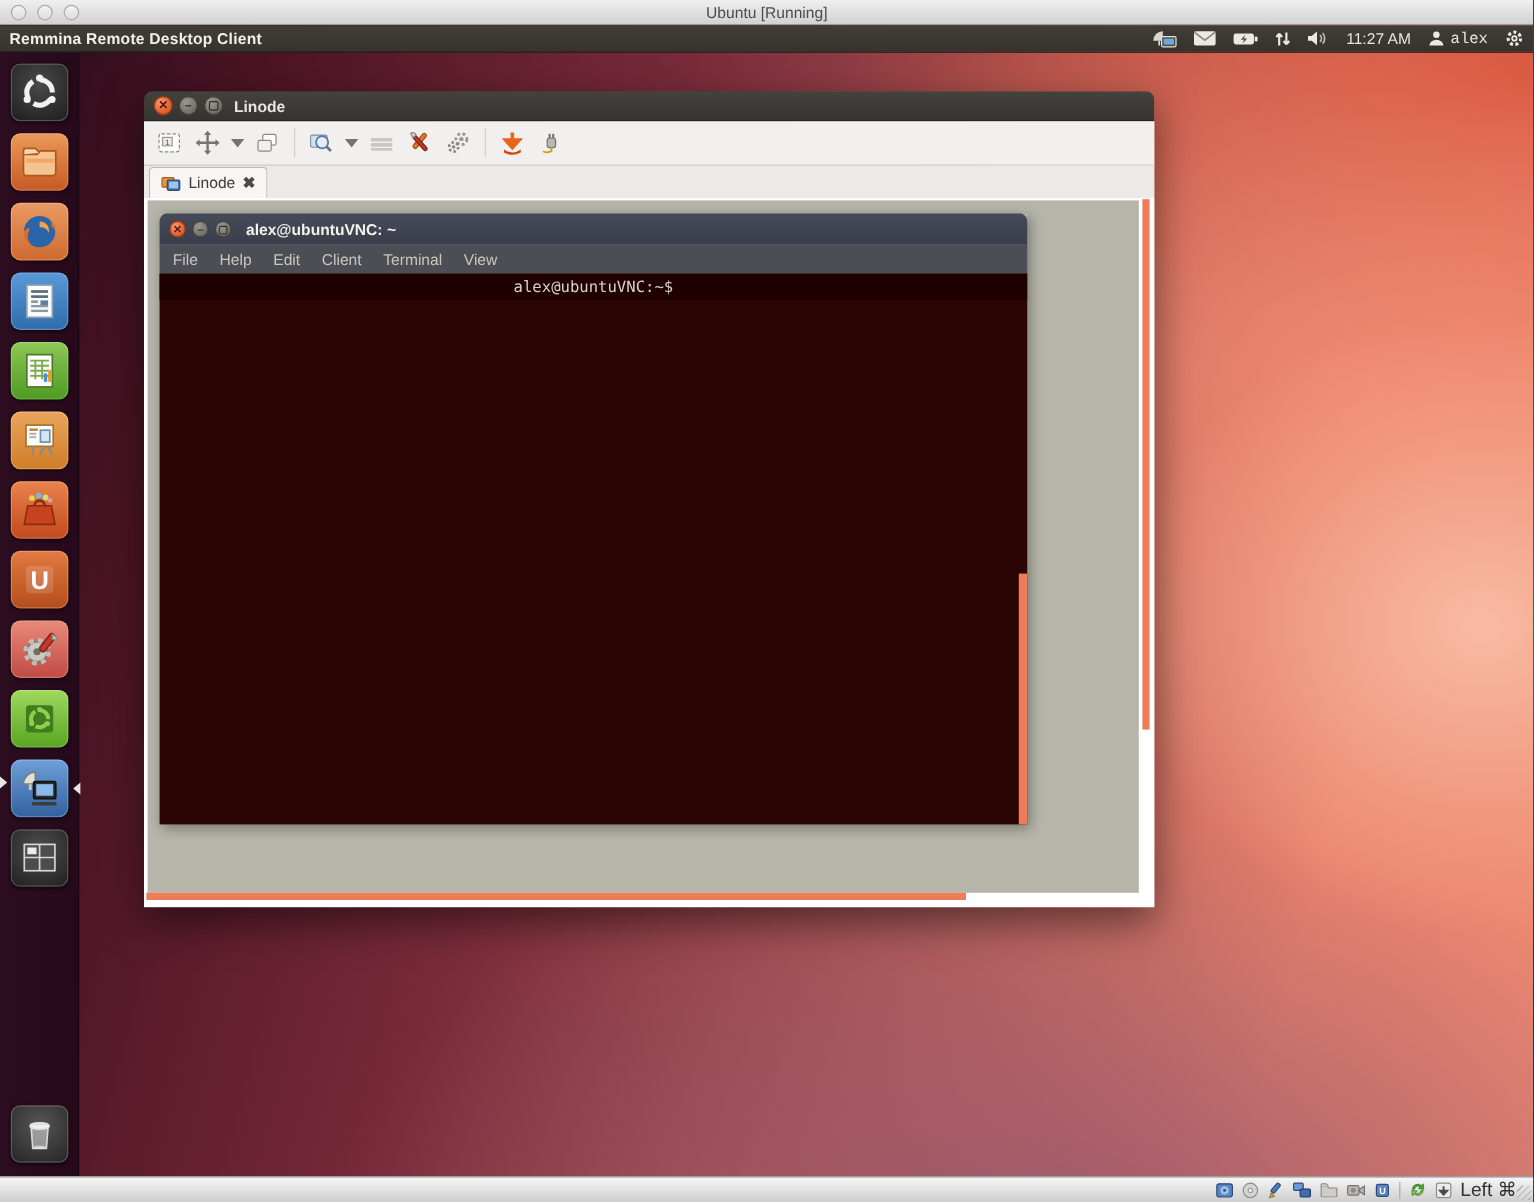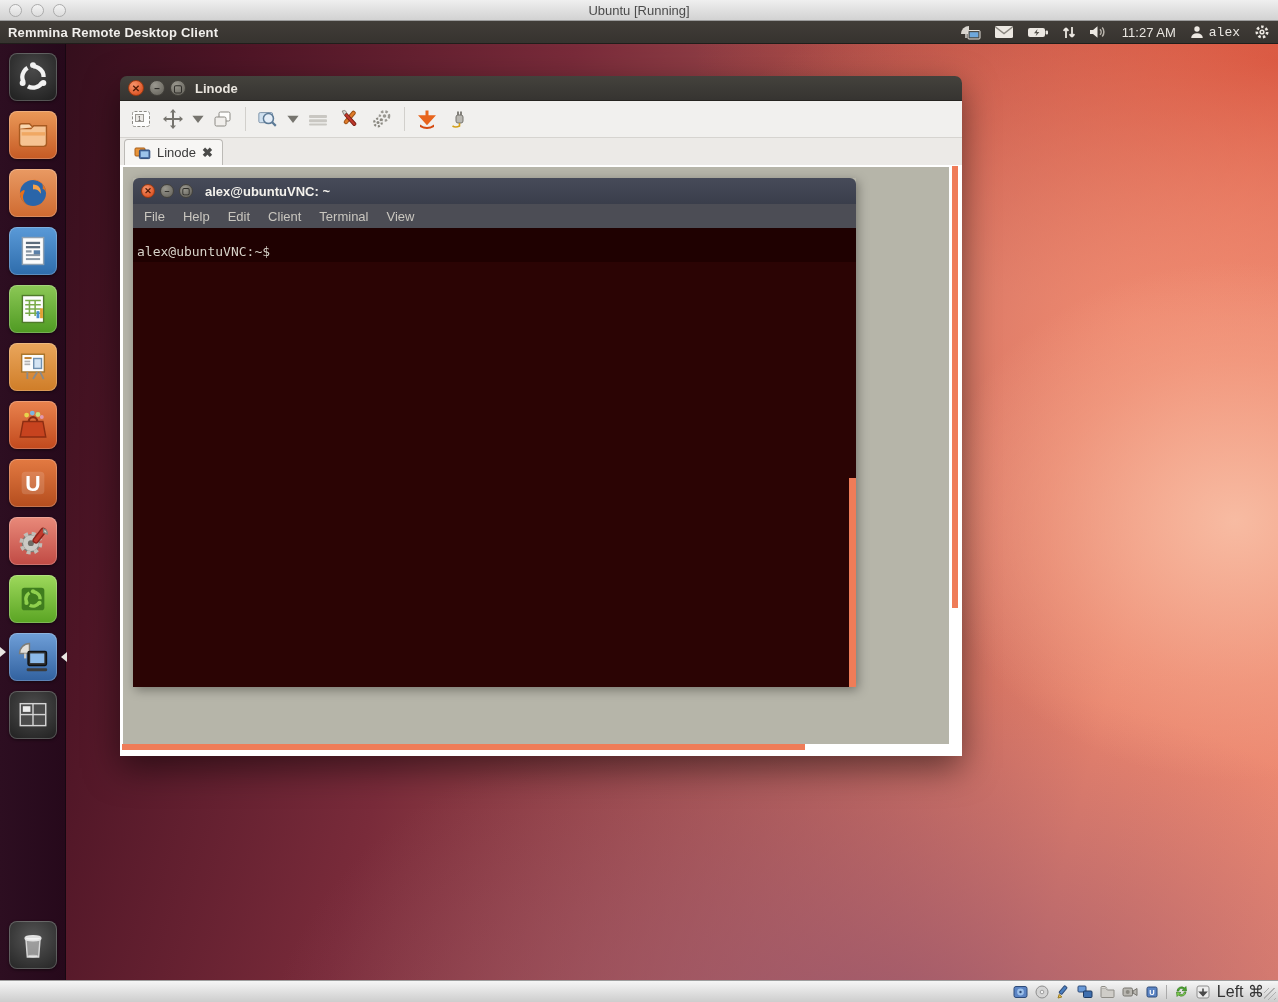--- a/index.html
+++ b/index.html
@@ -96,21 +96,21 @@
     box-shadow:2px 3px 10px rgba(0,0,0,.35); z-index:3; }
   .term-titlebar { height:26px; background:linear-gradient(#474b59,#3a3e4b); border-radius:6px 6px 0 0;
     display:flex; align-items:center; position:relative; }
   .term-titlebar .wbtn { width:14px; height:14px; font-size:9px; line-height:13px; }
   .term-title { position:absolute; left:72px; color:#f3f1ec; font-size:13px; font-weight:bold; }
   .term-menubar { height:24px; background:#4c4d55; display:flex; align-items:center; gap:18px;
     padding-left:11px; }
   .menu-item { color:#c9c6bf; font-size:13px; cursor:pointer; }
   .term-body { height:459px; background:var(--terminal-bg,#2b0404); font-family:"DejaVu Sans Mono", monospace;
     font-size:13px; color:#d6d2c8; cursor:text; }
-  .prompt-row { background:#1f0101; padding:16px 4px 3px 4px; display:inline-block; min-width:100%; }
+  .prompt-row { background:#1f0101; padding:4px 4px 3px 4px; display:inline-block; min-width:100%;text-align:center; }
 
   
   .vbox-statusbar { position:absolute; left:0; right:0; bottom:0; height:22px;
     background:linear-gradient(#f6f6f6,#cdcdcd); border-top:1px solid #9e9e9e;
     display:flex; align-items:center; justify-content:flex-end; gap:7px; padding-right:14px; }
   .vbox-icon { display:flex; align-items:center; cursor:pointer; }
   .vbox-sep { width:1px; height:14px; background:#aaa; }
   .hostkey { font-size:16px; color:#333; display:flex; gap:4px; align-items:center; }
   .grip { position:absolute; right:2px; bottom:2px; width:12px; height:12px;
     background:repeating-linear-gradient(135deg, transparent 0 3px, #b0b0b0 3px 4px); }

